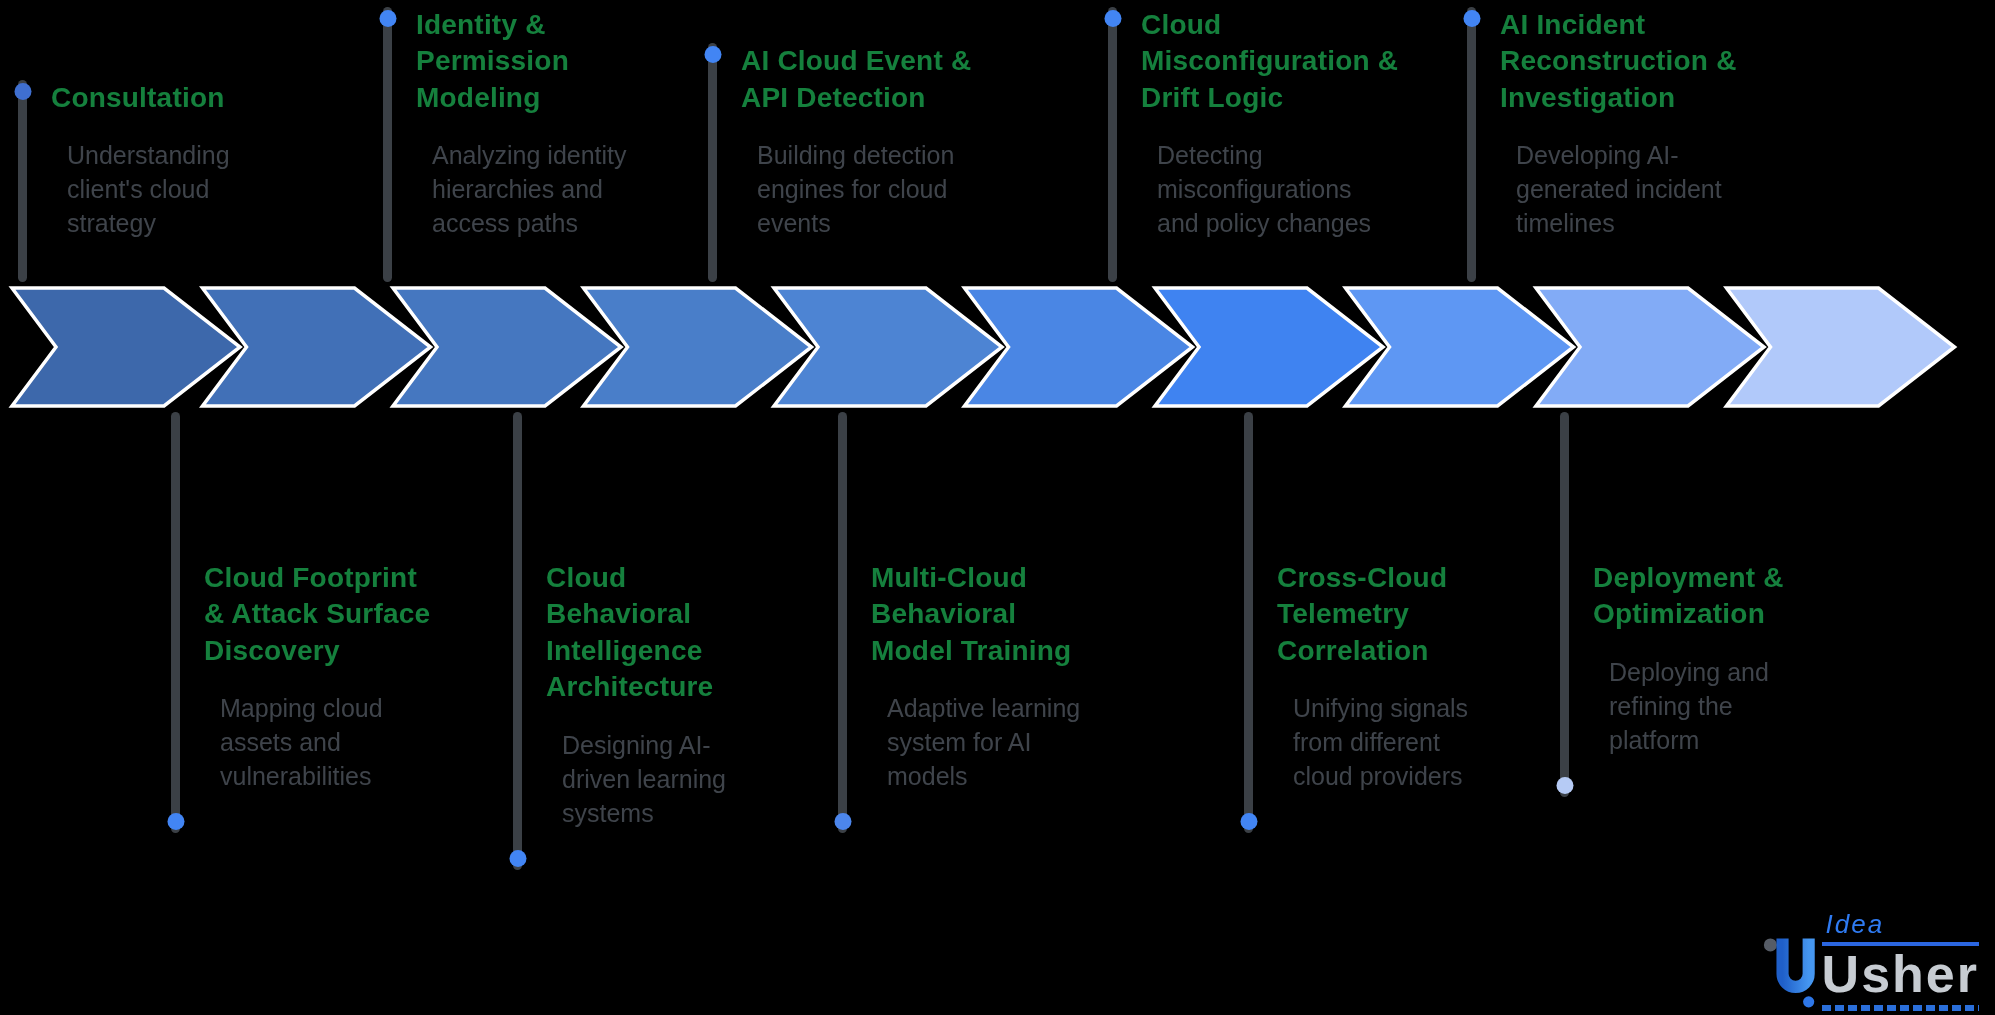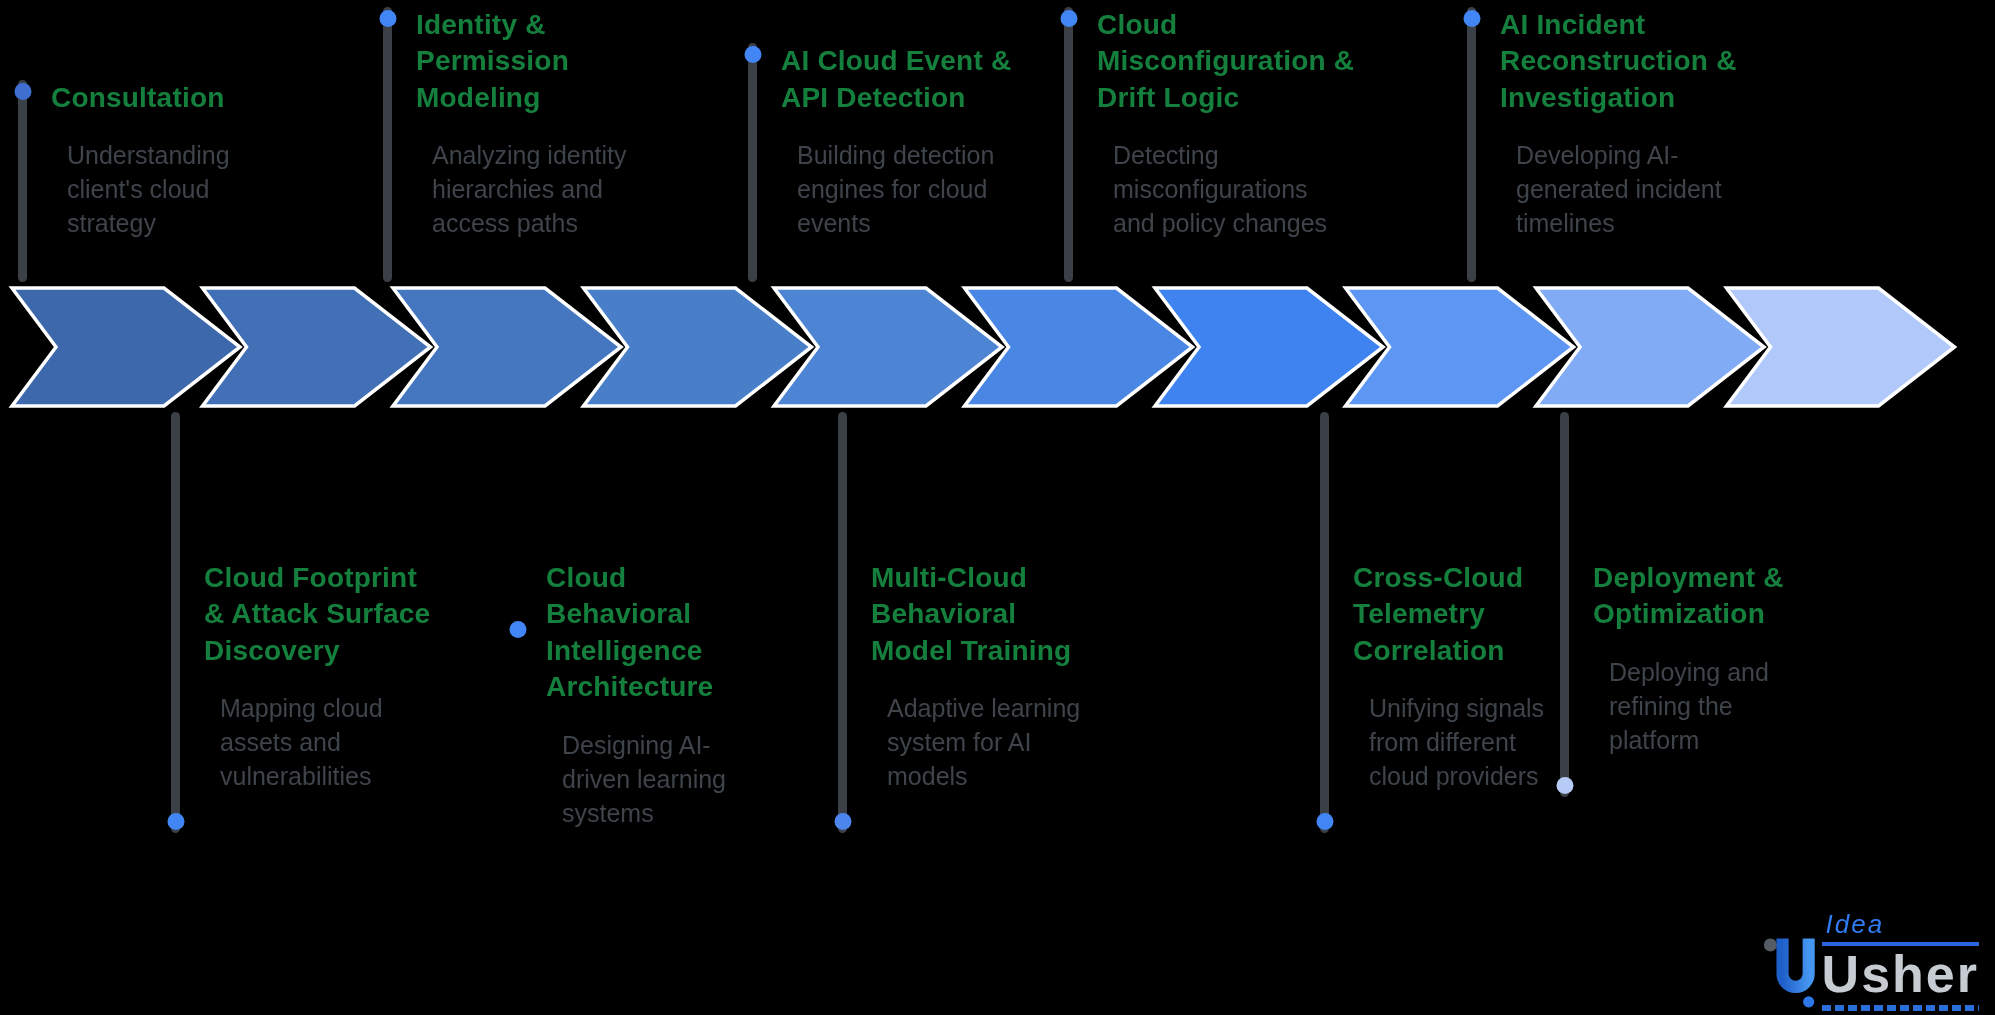--- a/index.html
+++ b/index.html
@@ -63,30 +63,30 @@
       </div>
       <div class="block" style="left: 383px;">
         <div class="bar">
           <div class="dot" style="background: rgb(66, 133, 244);"></div>
         </div>
         <div class="text">
           <div class="title">Identity &amp; Permission Modeling</div>
           <div class="desc">Analyzing identity hierarchies and access paths</div>
         </div>
       </div>
-      <div class="block" style="left: 748px;">
+      <div class="block" style="left: 708px;">
         <div class="bar">
           <div class="dot" style="background: rgb(66, 133, 244);"></div>
         </div>
         <div class="text">
           <div class="title">AI Cloud Event &amp; API Detection</div>
           <div class="desc">Building detection engines for cloud events</div>
         </div>
       </div>
-      <div class="block" style="left: 1064px;">
+      <div class="block" style="left: 1108px;">
         <div class="bar">
           <div class="dot" style="background: rgb(66, 133, 244);"></div>
         </div>
         <div class="text">
           <div class="title">Cloud Misconfiguration &amp; Drift Logic</div>
           <div class="desc">Detecting misconfigurations and policy changes</div>
         </div>
       </div>
       <div class="block" style="left: 1467px;">
         <div class="bar">
@@ -115,39 +115,39 @@
   <div class="zone bottom" id="bottom-zone">
       <div class="block" style="left: 171px; justify-content: space-between;">
         <div class="bar">
           <div class="dot" style="background: rgb(66, 133, 244);"></div>
         </div>
         <div class="text">
           <div class="title">Cloud Footprint &amp; Attack Surface Discovery</div>
           <div class="desc">Mapping cloud assets and vulnerabilities</div>
         </div>
       </div>
-      <div class="block" style="left: 513px; align-items: center;">
+      <div class="block" style="left: 513px;">
         <div class="bar">
           <div class="dot" style="background: rgb(66, 133, 244);"></div>
         </div>
         <div class="text">
           <div class="title">Cloud Behavioral Intelligence Architecture</div>
           <div class="desc">Designing AI-driven learning systems</div>
         </div>
       </div>
       <div class="block" style="left: 838px;">
         <div class="bar">
           <div class="dot" style="background: rgb(76, 134, 236);"></div>
         </div>
         <div class="text">
           <div class="title">Multi-Cloud Behavioral Model Training</div>
           <div class="desc">Adaptive learning system for AI models</div>
         </div>
       </div>
-      <div class="block" style="left: 1320px;">
+      <div class="block" style="left: 1244px;">
         <div class="bar">
           <div class="dot" style="background: rgb(66, 133, 244);"></div>
         </div>
         <div class="text">
           <div class="title">Cross-Cloud Telemetry Correlation</div>
           <div class="desc">Unifying signals from different cloud providers</div>
         </div>
       </div>
       <div class="block" style="left: 1560px;">
         <div class="bar">

